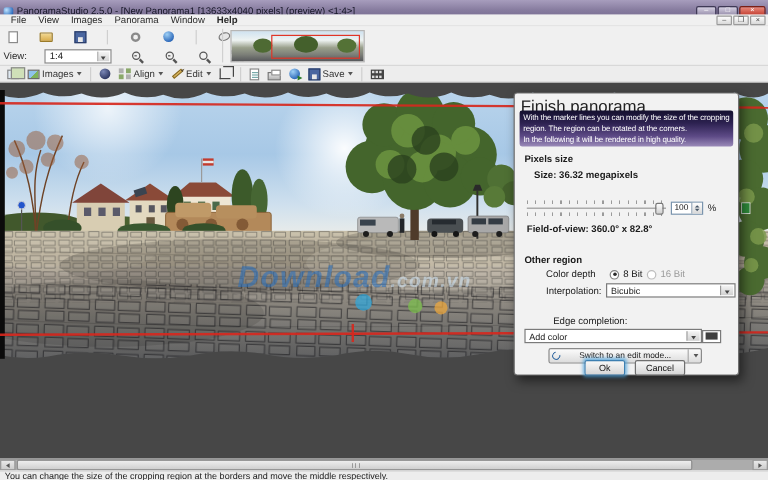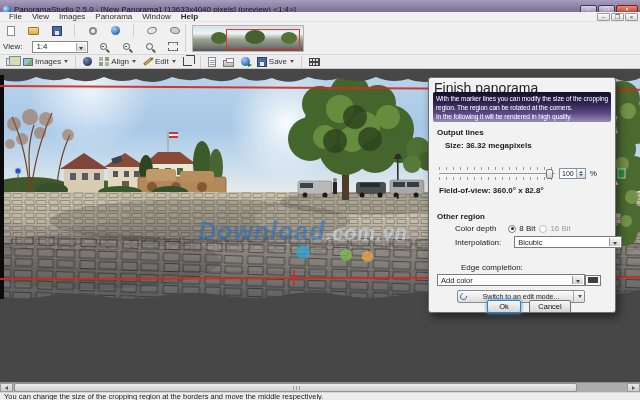--- a/index.html
+++ b/index.html
@@ -34,21 +34,21 @@
   .menu-item{padding:0 5px;line-height:10px;}
   .menu-item.bold{font-weight:bold;}
   .mdi-btns{margin-left:auto;display:flex;gap:1px;padding-right:2px;}
   .mdibtn{width:13px;height:8px;border:1px solid #9a9a9a;background:linear-gradient(#fdfdfd,#d9d9d9);
     font-size:6px;line-height:6px;text-align:center;color:#444;box-sizing:border-box;border-radius:1px;}
   
   .toolbar-main{
     position:absolute;left:0;top:22px;width:640px;height:33px;background:#f0f0f0;
     border-bottom:1px solid #d8d8d8;box-sizing:border-box;
   }
-  .tb-row{position:absolute;left:3px;display:flex;align-items:center;gap:8px;height:15px;}
+  .tb-row{position:absolute;left:3px;display:flex;align-items:center;gap:13px;height:15px;}
   .tb-row.r1{top:1px;}
   .tb-row.r2{top:17px;}
   .tbtn{width:15px;height:14px;display:flex;align-items:center;justify-content:center;border-radius:2px;}
   .tb-sep{width:1px;height:12px;background:#cfcfcf;margin:0 2px;}
   
   .ic{display:inline-block;position:relative;box-sizing:border-box;}
   .ic-new{width:8px;height:10px;background:#fff;border:1px solid #8a8a8a;}
   .ic-open{width:11px;height:8px;background:linear-gradient(#f2d892,#d9ad4c);border:1px solid #9a7a28;border-radius:1px;}
   .ic-save{width:10px;height:10px;background:#4a66a0;border:1px solid #2c3f6a;}
   .ic-save::after{content:"";position:absolute;left:2px;top:4px;width:4px;height:4px;background:#e8e8e8;}
@@ -111,21 +111,21 @@
   
   .canvas{position:absolute;left:0;top:69px;width:640px;height:313px;background:#474747;overflow:hidden;}
   .canvas svg{position:absolute;left:0;top:0;}
   .marker{position:absolute;left:0;width:641px;height:2px;background:#d6281e;opacity:.92;}
   .marker.top{top:16px;transform:rotate(0.33deg);transform-origin:left center;}
   .marker.bottom{top:209px;transform:rotate(-0.18deg);transform-origin:left center;}
   .marker-tick{position:absolute;left:293px;top:201px;width:2px;height:15px;background:#d6281e;opacity:.92;}
   .watermark{position:absolute;left:198px;top:148px;font-size:25px;font-weight:bold;font-style:italic;
     letter-spacing:1px;white-space:nowrap;pointer-events:none;}
   .watermark .p1{color:rgba(38,112,192,0.55);}
-  .watermark .p2{color:rgba(205,228,246,0.55);font-size:20px;}
+  .watermark .p2{color:rgba(205,228,246,0.55);font-size:16px;}
   .wdot{position:absolute;border-radius:50%;opacity:.72;pointer-events:none;}
   
   .dialog{
     position:absolute;left:428px;top:77px;width:188px;height:236px;
     background:#f2f2f2;border:1px solid #6f6f6f;border-radius:3px;box-sizing:border-box;
     box-shadow:3px 4px 9px rgba(0,0,0,0.5);font-size:8px;color:#1a1a1a;
   }
   .dlg-title{position:absolute;left:5px;top:2px;font-size:14px;color:#222;}
   .dlg-info{
     position:absolute;left:4px;right:4px;top:14px;height:30px;border-radius:2px;
@@ -510,21 +510,21 @@
 </div>
 
 <div class="dialog">
   <div class="dlg-title">Finish panorama</div>
   <div class="dlg-info">
     <div>With the marker lines you can modify the size of the cropping</div>
     <div>region. The region can be rotated at the corners.</div>
     <div>In the following it will be rendered in high quality.</div>
   </div>
 
-  <div class="row b" style="left:8px;top:50px;">Output lines</div>
+  <div class="row b" style="left:8px;top:50px;">Pixels size</div>
   <div class="row b" style="left:16px;top:63px;">Size: 36.32 megapixels</div>
 
 
   <div class="row" style="left:10px;top:89px;gap:4px;">
     <span class="slider">
       <span class="ticks t"></span>
         <span class="track"></span>
         <span class="ticks bt"></span>
       <span class="thumb"></span>
     </span>
@@ -547,21 +547,21 @@
     <span style="display:flex;align-items:center;margin-left:8px;">
       <span class="radio sel"></span>
       <span>8 Bit</span>
     </span>
     <span style="display:flex;align-items:center;" class="dim">
       <span class="radio dis"></span>
       <span>16 Bit</span>
     </span>
   </div>
 
-  <div class="row" style="left:26px;top:158px;gap:13px;">
+  <div class="row" style="left:26px;top:158px;gap:4px;">
     <span>Interpolation:</span>
     <span class="select" style="width:108px;">
       <span>Bicubic</span>
       <span class="caret">
           <span class="caret-glyph" style="left:2.5px;"></span>
         </span>
     </span>
   </div>
 
   <div class="row" style="left:32px;top:185px;">Edge completion:</div>

